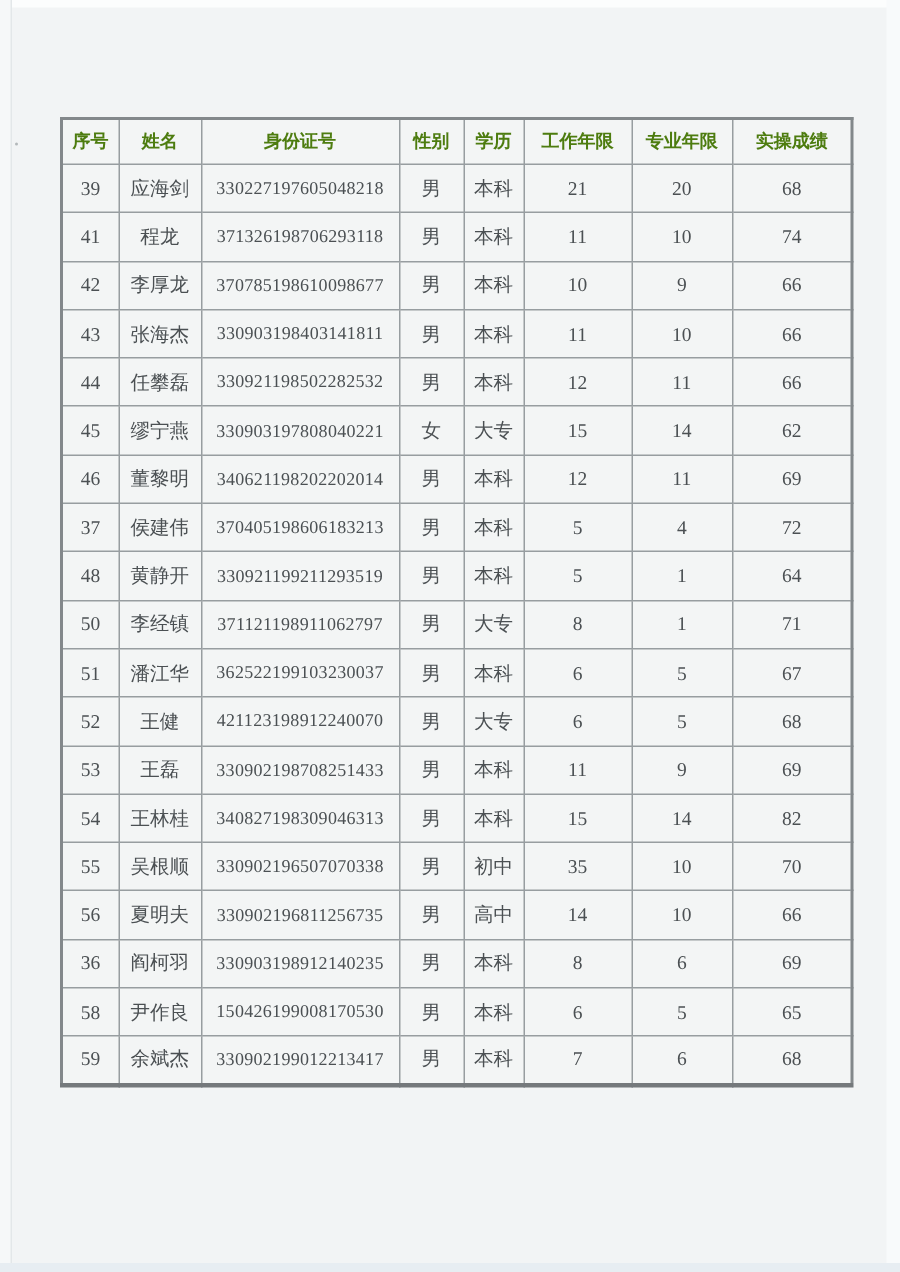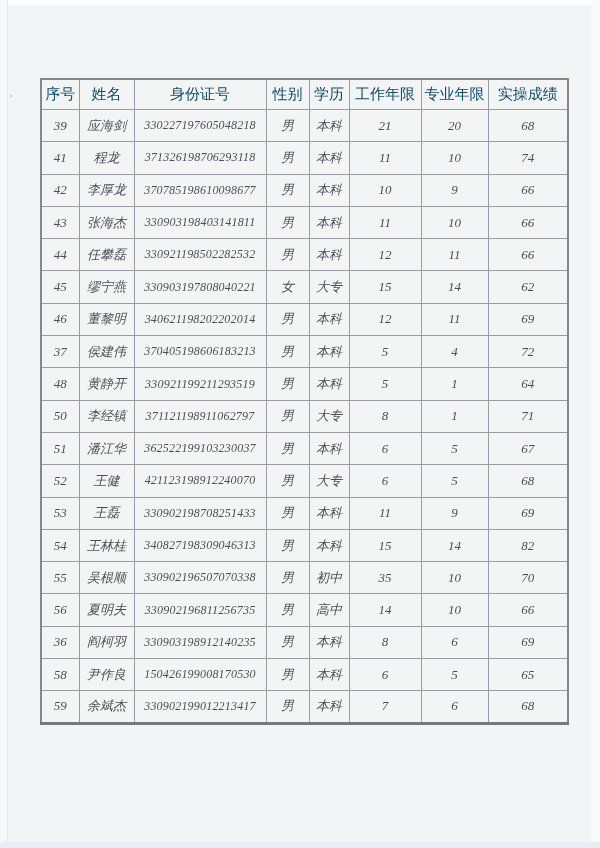--- a/index.html
+++ b/index.html
@@ -55,27 +55,26 @@
     font-size: 13px;
     overflow: hidden;
     white-space: nowrap;
   }
   .data-table {
     border: 2px solid #83888b;
     border-bottom: 3px solid #75797c;
   }
   .data-table thead th {
     height: 29px;
-    font-weight: normal;
-    color: #0c4a6e;
-    font-size: 15px;
+    font-weight: bold;
+    color: #4d7c0f;
+    font-size: 12px;
   }
   .data-table tbody tr {
     height: 32.3px;
-    font-style: italic;
   }
   td.id-col {
     font-size: 12px;
     letter-spacing: 0.2px;
   }
   col.c-index { width: 38px; }
   col.c-name { width: 55px; }
   col.c-id { width: 132px; }
   col.c-gender { width: 43px; }
   col.c-edu { width: 40px; }

